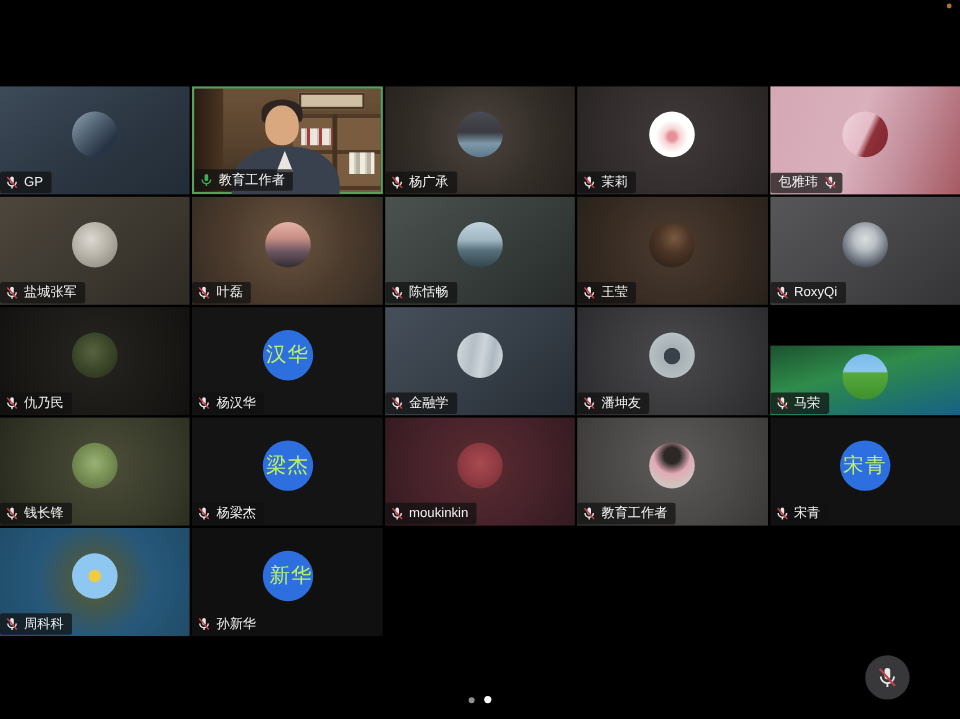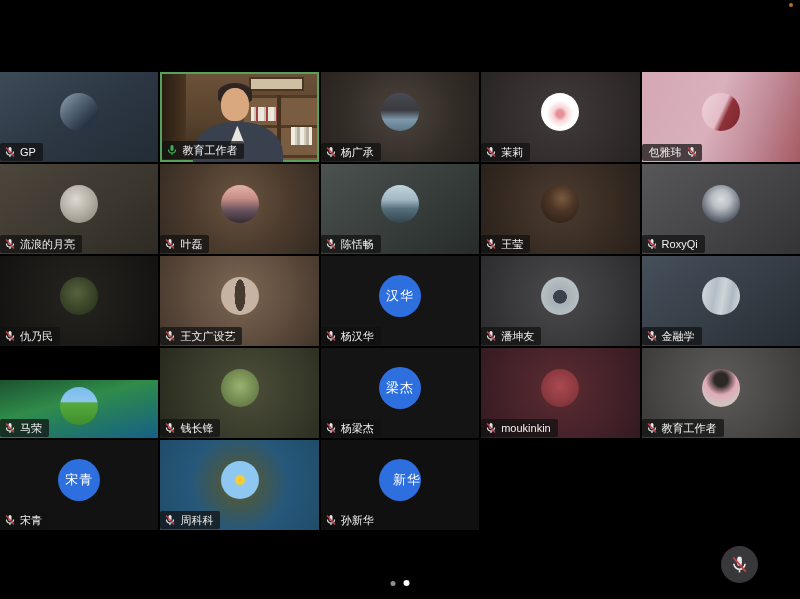--- a/index.html
+++ b/index.html
@@ -11,21 +11,21 @@
         display:grid;grid-template-columns:repeat(5,1fr);grid-template-rows:repeat(5,1fr);
         gap:2px;background:#000;}
   .tile{position:relative;overflow:hidden;background:#222;}
   .tile.active{box-shadow:inset 0 0 0 2px #57a15f;z-index:2;}
 
   
   .avatar{position:absolute;left:50%;top:44%;transform:translate(-50%,-50%);
           width:38px;height:38px;border-radius:50%;
           display:flex;align-items:center;justify-content:center;}
   .avatar.text{width:42px;height:42px;}
-  .avatar-text{color:#ffffff;font-size:13px;letter-spacing:1px;line-height:1;}
+  .avatar-text{color:#bef264;font-size:17px;letter-spacing:1px;line-height:1;}
   .sil-head,.sil-body{display:none;}
   .avatar.default .sil-head{display:block;position:absolute;top:7px;left:50%;
       transform:translateX(-50%);width:11px;height:11px;border-radius:50%;background:#b5b5b5;}
   .avatar.default .sil-body{display:block;position:absolute;bottom:5px;left:50%;
       transform:translateX(-50%);width:22px;height:12px;
       border-radius:11px 11px 4px 4px;background:#b5b5b5;}
 
   
   .name-label{position:absolute;left:0;bottom:1px;max-width:95%;
       display:flex;align-items:center;gap:4px;
@@ -175,21 +175,21 @@
       <span class="avatar-text"></span>
 
     </div>
     <div class="name-label">
       <svg class="mic-icon muted" viewBox="0 0 24 24" width="12" height="12">
         <path class="mic-body" d="M12 2a3 3 0 0 1 3 3v6a3 3 0 0 1-6 0V5a3 3 0 0 1 3-3z"></path>
         <path class="mic-arc" d="M5 11a7 7 0 0 0 14 0" stroke-width="2.4"></path>
         <line class="mic-stem" x1="12" y1="18" x2="12" y2="22" stroke-width="2.4"></line>
         <line class="mic-slash" x1="4" y1="3" x2="20" y2="21" stroke-width="2.6"></line>
       </svg>
-      <span class="name-text">流浪的月亮</span>
+      <span class="name-text">盐城张军</span>
     </div>
   </div>
 
   <div class="tile" style="background: radial-gradient(circle at 50% 40%, rgb(107, 84, 64) 0%, rgb(74, 58, 44) 55%, rgb(51, 42, 34) 100%);">
     <div class="avatar photo" style="background: linear-gradient(rgb(227, 178, 166) 0%, rgb(201, 143, 134) 35%, rgb(107, 85, 96) 65%, rgb(51, 43, 51) 100%);">
       <span class="avatar-text"></span>
 
     </div>
     <div class="name-label">
       <svg class="mic-icon muted" viewBox="0 0 24 24" width="12" height="12">
@@ -259,82 +259,67 @@
       <svg class="mic-icon muted" viewBox="0 0 24 24" width="12" height="12">
         <path class="mic-body" d="M12 2a3 3 0 0 1 3 3v6a3 3 0 0 1-6 0V5a3 3 0 0 1 3-3z"></path>
         <path class="mic-arc" d="M5 11a7 7 0 0 0 14 0" stroke-width="2.4"></path>
         <line class="mic-stem" x1="12" y1="18" x2="12" y2="22" stroke-width="2.4"></line>
         <line class="mic-slash" x1="4" y1="3" x2="20" y2="21" stroke-width="2.6"></line>
       </svg>
       <span class="name-text">仇乃民</span>
     </div>
   </div>
 
-  <div class="tile" style="background: radial-gradient(circle at 50% 40%, rgb(125, 103, 84) 0%, rgb(94, 76, 61) 55%, rgb(66, 53, 42) 100%);">
-    <div class="avatar photo" style="background: radial-gradient(9px 26px at 50% 48%, rgb(71, 58, 47) 60%, rgb(199, 179, 162) 62%);">
-      <span class="avatar-text"></span>
-
-    </div>
-    <div class="name-label">
-      <svg class="mic-icon muted" viewBox="0 0 24 24" width="12" height="12">
-        <path class="mic-body" d="M12 2a3 3 0 0 1 3 3v6a3 3 0 0 1-6 0V5a3 3 0 0 1 3-3z"></path>
-        <path class="mic-arc" d="M5 11a7 7 0 0 0 14 0" stroke-width="2.4"></path>
-        <line class="mic-stem" x1="12" y1="18" x2="12" y2="22" stroke-width="2.4"></line>
-        <line class="mic-slash" x1="4" y1="3" x2="20" y2="21" stroke-width="2.6"></line>
-      </svg>
-      <span class="name-text">王文广设艺</span>
-    </div>
-  </div>
 
   <div class="tile" style="background: rgb(21, 21, 21);">
     <div class="avatar text" style="background: rgb(46, 111, 224);">
       <span class="avatar-text">汉华</span>
 
     </div>
     <div class="name-label">
       <svg class="mic-icon muted" viewBox="0 0 24 24" width="12" height="12">
         <path class="mic-body" d="M12 2a3 3 0 0 1 3 3v6a3 3 0 0 1-6 0V5a3 3 0 0 1 3-3z"></path>
         <path class="mic-arc" d="M5 11a7 7 0 0 0 14 0" stroke-width="2.4"></path>
         <line class="mic-stem" x1="12" y1="18" x2="12" y2="22" stroke-width="2.4"></line>
         <line class="mic-slash" x1="4" y1="3" x2="20" y2="21" stroke-width="2.6"></line>
       </svg>
       <span class="name-text">杨汉华</span>
     </div>
   </div>
 
 
+  <div class="tile" style="background: linear-gradient(140deg, rgb(70, 80, 90) 0%, rgb(53, 61, 70) 55%, rgb(39, 45, 52) 100%);">
+    <div class="avatar photo" style="background: linear-gradient(100deg, rgb(214, 220, 224) 0%, rgb(180, 190, 198) 35%, rgb(205, 213, 218) 55%, rgb(174, 184, 192) 75%, rgb(217, 223, 227) 100%);">
+      <span class="avatar-text"></span>
+
+    </div>
+    <div class="name-label">
+      <svg class="mic-icon muted" viewBox="0 0 24 24" width="12" height="12">
+        <path class="mic-body" d="M12 2a3 3 0 0 1 3 3v6a3 3 0 0 1-6 0V5a3 3 0 0 1 3-3z"></path>
+        <path class="mic-arc" d="M5 11a7 7 0 0 0 14 0" stroke-width="2.4"></path>
+        <line class="mic-stem" x1="12" y1="18" x2="12" y2="22" stroke-width="2.4"></line>
+        <line class="mic-slash" x1="4" y1="3" x2="20" y2="21" stroke-width="2.6"></line>
+      </svg>
+      <span class="name-text">金融学</span>
+    </div>
+  </div>
+
   <div class="tile" style="background: radial-gradient(circle at 50% 45%, rgb(74, 74, 76) 0%, rgb(57, 57, 59) 55%, rgb(42, 42, 44) 100%);">
     <div class="avatar photo" style="background: radial-gradient(circle at 50% 52%, rgb(57, 66, 74) 0%, rgb(57, 66, 74) 24%, rgb(166, 176, 181) 26%, rgb(194, 203, 208) 100%);">
       <span class="avatar-text"></span>
 
     </div>
     <div class="name-label">
       <svg class="mic-icon muted" viewBox="0 0 24 24" width="12" height="12">
         <path class="mic-body" d="M12 2a3 3 0 0 1 3 3v6a3 3 0 0 1-6 0V5a3 3 0 0 1 3-3z"></path>
         <path class="mic-arc" d="M5 11a7 7 0 0 0 14 0" stroke-width="2.4"></path>
         <line class="mic-stem" x1="12" y1="18" x2="12" y2="22" stroke-width="2.4"></line>
         <line class="mic-slash" x1="4" y1="3" x2="20" y2="21" stroke-width="2.6"></line>
       </svg>
       <span class="name-text">潘坤友</span>
-    </div>
-  </div>
-
-  <div class="tile" style="background: linear-gradient(140deg, rgb(70, 80, 90) 0%, rgb(53, 61, 70) 55%, rgb(39, 45, 52) 100%);">
-    <div class="avatar photo" style="background: linear-gradient(100deg, rgb(214, 220, 224) 0%, rgb(180, 190, 198) 35%, rgb(205, 213, 218) 55%, rgb(174, 184, 192) 75%, rgb(217, 223, 227) 100%);">
-      <span class="avatar-text"></span>
-
-    </div>
-    <div class="name-label">
-      <svg class="mic-icon muted" viewBox="0 0 24 24" width="12" height="12">
-        <path class="mic-body" d="M12 2a3 3 0 0 1 3 3v6a3 3 0 0 1-6 0V5a3 3 0 0 1 3-3z"></path>
-        <path class="mic-arc" d="M5 11a7 7 0 0 0 14 0" stroke-width="2.4"></path>
-        <line class="mic-stem" x1="12" y1="18" x2="12" y2="22" stroke-width="2.4"></line>
-        <line class="mic-slash" x1="4" y1="3" x2="20" y2="21" stroke-width="2.6"></line>
-      </svg>
-      <span class="name-text">金融学</span>
     </div>
   </div>
 
   <div class="tile" style="background: linear-gradient(165deg, rgb(28, 82, 48) 0%, rgb(47, 140, 74) 40%, rgb(35, 122, 98) 65%, rgb(23, 96, 135) 100%); margin-top: 32px;">
     <div class="avatar photo" style="background: linear-gradient(rgb(123, 187, 236) 0%, rgb(142, 199, 240) 38%, rgb(85, 169, 60) 42%, rgb(63, 143, 46) 100%);">
       <span class="avatar-text"></span>
 
     </div>
     <div class="name-label">
       <svg class="mic-icon muted" viewBox="0 0 24 24" width="12" height="12">

